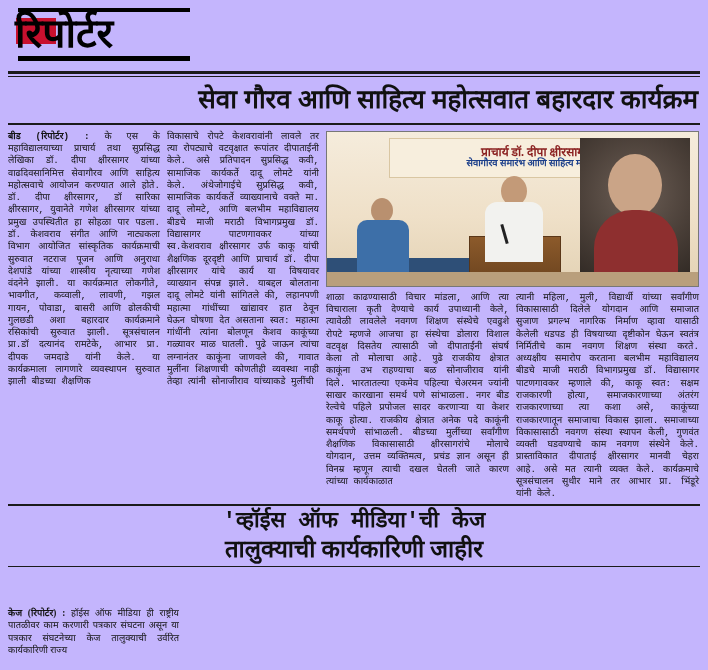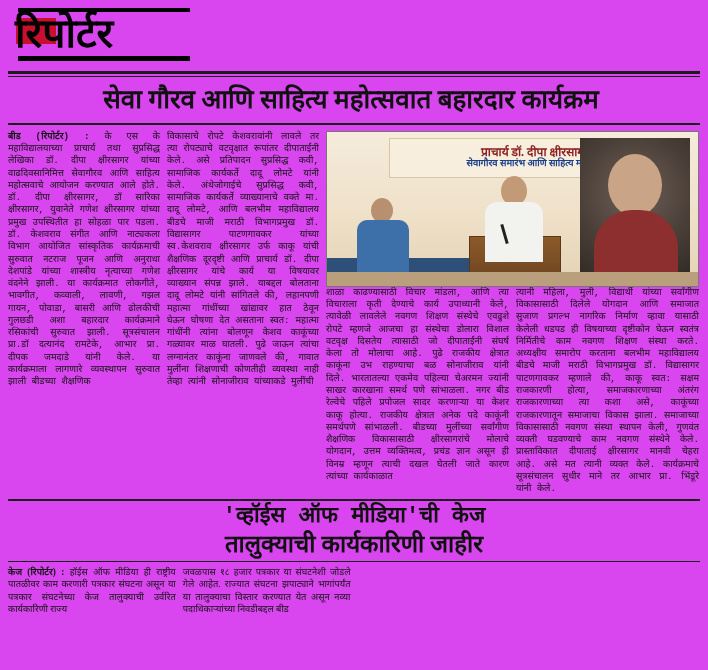--- a/index.html
+++ b/index.html
@@ -6,21 +6,21 @@
   html, body {
     margin: 0; padding: 0;
     width: 708px; height: 670px;
     background: #ffffff;
     font-family: "Liberation Sans", sans-serif;
     overflow: hidden;
   }
   .page {
     position: relative;
     width: 708px; height: 670px;
-    background: #d946ef;
+    background: #c4b5fd;
     padding: 0;
   }
 
   
   .masthead {
     position: relative;
     padding: 6px 10px 2px 10px;
   }
   .logo-wrap {
     display: inline-block;
@@ -60,25 +60,25 @@
   }
   .rule-thick {
     height: 3px; background: #1b1b1b; margin: 6px 8px 0 8px;
   }
   .rule-thin {
     height: 1px; background: #1b1b1b; margin: 2px 8px 0 8px;
   }
 
   
   .headline {
-    font-family: Liberation Serif, serif;
+    font-family: Liberation Sans, sans-serif;
     font-size: 26px;
     font-weight: bold;
     color: #111;
-    text-align: center;
+    text-align: right;
     padding: 8px 10px 6px 4px;
     letter-spacing: 0px;
     line-height: 1.15;
   }
   .rule-under-head {
     height: 2px; background: #1b1b1b; margin: 2px 8px 0 8px;
   }
 
   
   .body-area {
@@ -179,20 +179,21 @@
   .ph-mic {
     position: absolute; left: 176px; top: 92px; width: 3px; height: 20px;
     background: #222; transform: rotate(-16deg);
   }
   .ph-floor {
     position: absolute; left: 0; bottom: 0; width: 100%; height: 14px;
     background: #b99f7c;
   }
 
   .right-text {
+    margin-top: 5px;
     display: flex;
     gap: 7px;
   }
   .col-3 { width: 183px; }
   .col-4 { width: 183px; }
 
   
   .story2 {
     margin-top: 4px;
     padding: 0 8px;
@@ -203,21 +204,21 @@
     font-size: 22px; font-weight: bold; text-align: center;
     color: #111; padding: 4px 0 0 0; line-height: 1.1;
   }
   .sub-headline-2 {
     font-family: "Liberation Serif", serif;
     font-size: 24px; font-weight: bold; text-align: center;
     color: #111; padding: 1px 0 4px 0; line-height: 1.1;
   }
   .rule-story2-mid { height: 1px; background: #1b1b1b; }
   .story2-cols {
-    display: flex; gap: 7px; padding-top: 4px;
+    display: flex; gap: 7px; padding-top: 4px; margin-top: 36px;
   }
   .s2col { width: 171px; font-family: "Liberation Serif", serif;
            font-size: 9.3px; line-height: 1.32; color: #141414; text-align: justify; }
 </style>
 </head>
 <body>
 
 <div class="page">
 
   <div class="masthead">
@@ -280,19 +281,18 @@
   <div class="story2">
     <div class="rule-story2-top"></div>
     <div class="sub-headline-1">'व्हॉईस ऑफ मीडिया'ची केज</div>
     <div class="sub-headline-2">तालुक्याची कार्यकारिणी जाहीर</div>
     <div class="rule-story2-mid"></div>
     <div class="story2-cols">
       <div class="s2col">
         <span class="lead-in">केज (रिपोर्टर) :</span>
         <span>हॉईस ऑफ मीडिया ही राष्ट्रीय पातळीवर काम करणारी पत्रकार संघटना असून या पत्रकार संघटनेच्या केज तालुक्याची उर्वरित कार्यकारिणी राज्य</span>
       </div>
-      <div class="s2col">जवळपास १८ हजार पत्रकार या संघटनेशी जोडले गेले आहेत. राज्यात संघटना झपाट्याने भागांपर्यंत या तालुक्याचा विस्तार करण्यात येत असून नव्या पदाधिकाऱ्यांच्या निवडीबद्दल बीड</div>
       <div class="s2col"></div>
       <div class="s2col"></div>
     </div>
   </div>
 
 </div>
 
 </body></html>

